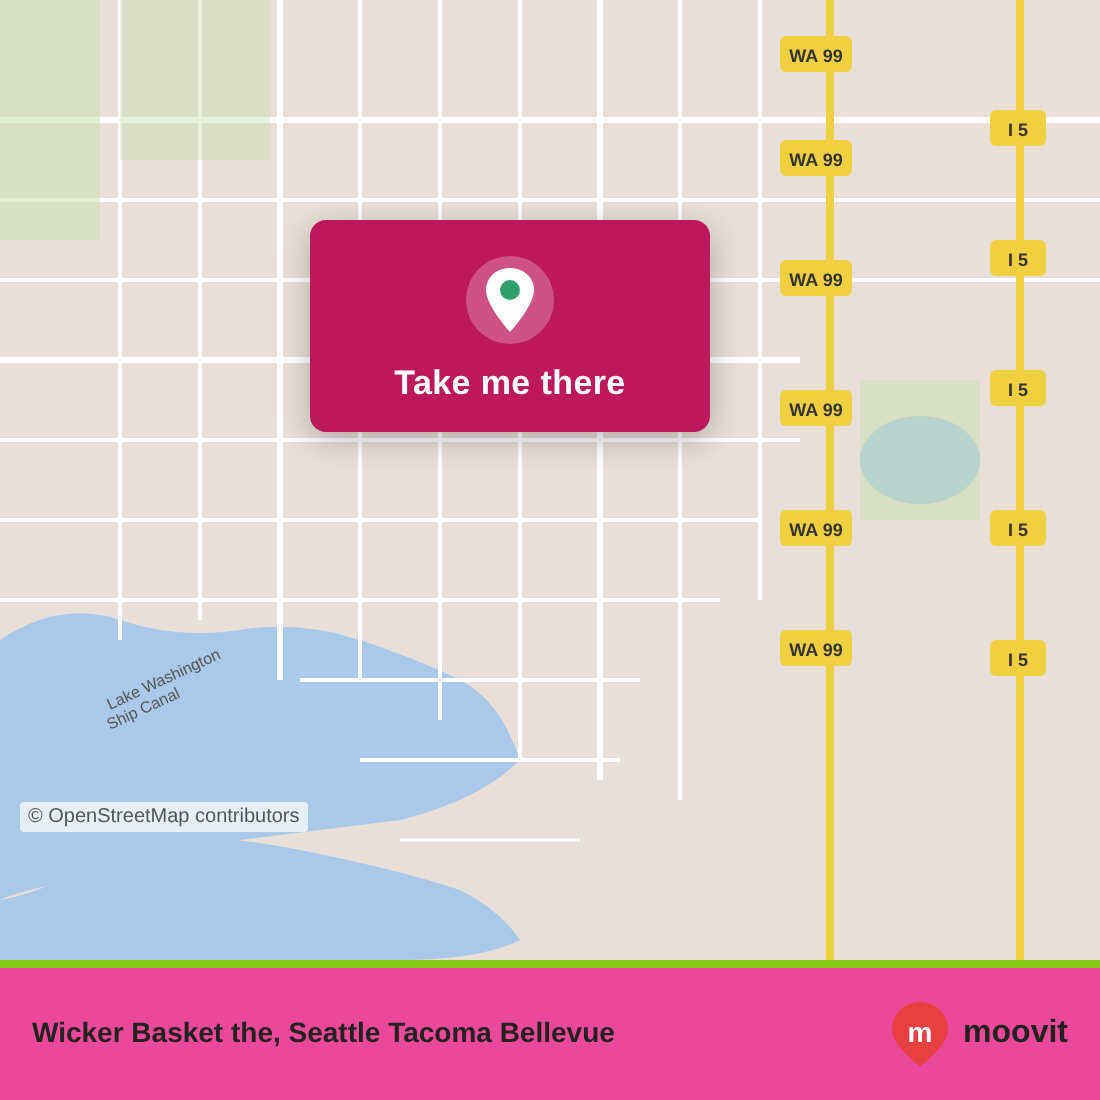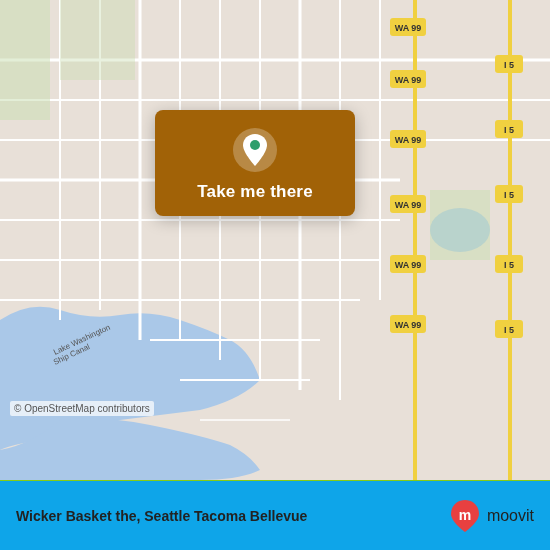--- a/index.html
+++ b/index.html
@@ -25,21 +25,21 @@
       width: 100%;
       height: 100%;
     }
 
     
     #take-me-there-card {
       position: absolute;
       top: 110px;
       left: 155px;
       width: 200px;
-      background: #a16207;
+      background: #be185d;
       border-radius: 8px;
       padding: 16px 20px 14px 20px;
       display: flex;
       flex-direction: column;
       align-items: center;
       box-shadow: 0 4px 16px rgba(0,0,0,0.25);
       cursor: pointer;
     }
 
     #location-pin-icon {
@@ -52,25 +52,25 @@
       color: #fff;
       font-size: 17px;
       font-weight: 600;
       letter-spacing: 0.2px;
     }
 
     
     #bottom-bar {
       width: 550px;
       height: 70px;
-      background: #0ea5e9;
+      background: #ec4899;
       display: flex;
       align-items: center;
       padding: 0 16px;
-      border-top: 1px solid #84cc16;
+      border-top: 4px solid #84cc16;
       position: relative;
     }
 
     #location-info {
       flex: 1;
     }
 
     #location-name {
       font-size: 14px;
       font-weight: 600;
@@ -94,21 +94,21 @@
       gap: 4px;
     }
 
     #moovit-icon {
       width: 36px;
       height: 36px;
     }
 
     #moovit-text {
       font-size: 16px;
-      font-weight: 400;
+      font-weight: 700;
       color: #222;
     }
   </style>
 </head>
 <body>
 
 <div id="map-container">
   <svg id="map-svg" viewBox="0 0 550 480" xmlns="http://www.w3.org/2000/svg">
 
     <rect width="550" height="480" fill="#e8e0d8"></rect>

